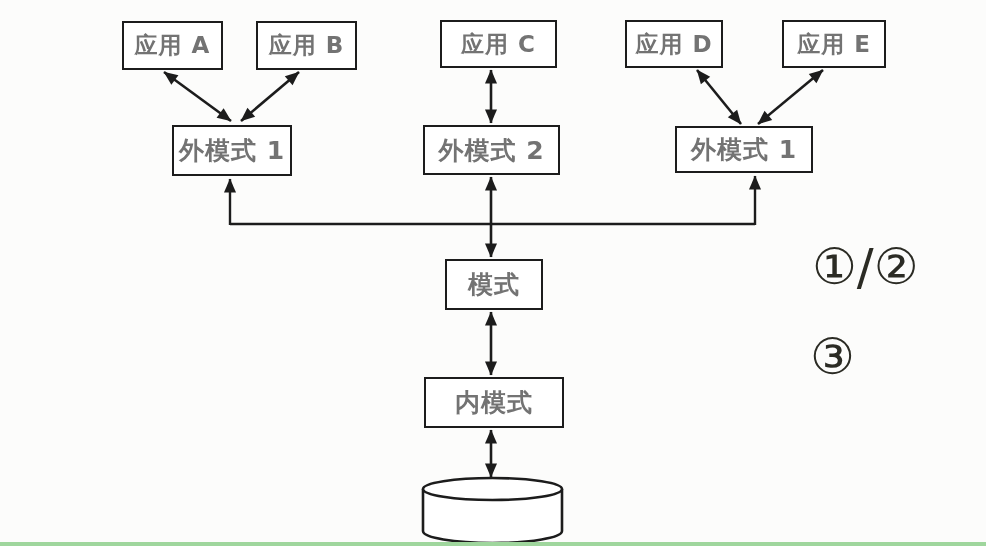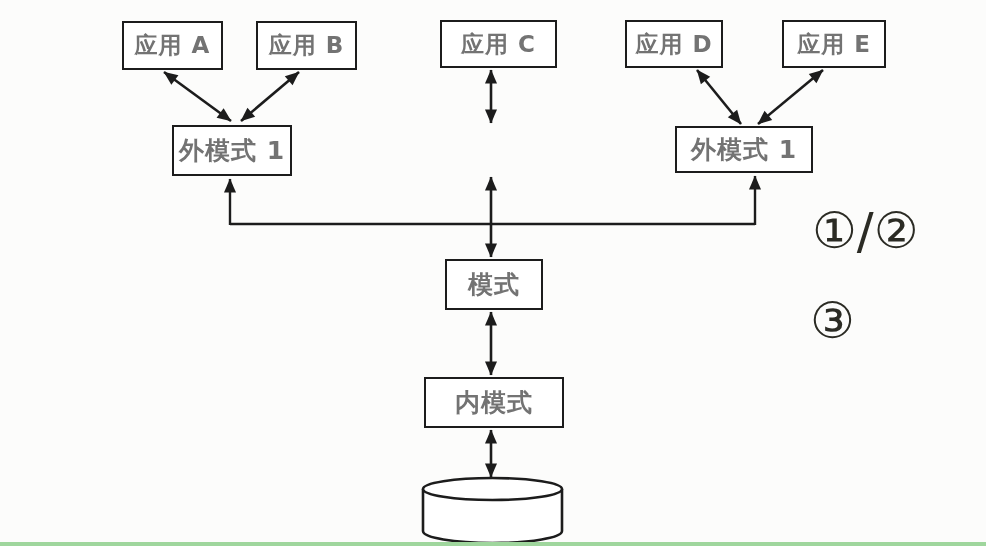--- a/index.html
+++ b/index.html
@@ -34,20 +34,21 @@
     text-align:center;
     letter-spacing:1px;
   }
   .annotation{
     position:absolute;
     z-index:2;
     color:#2b2b24;
     font-size:50px;
     line-height:1;
     font-weight:normal;
+    margin-top:36px;
   }
   .green-bar{
     position:absolute;
     left:0;width:986px;
     top:542px;height:4px;
     background:#9fd69d;
     z-index:4;
   }
   .below-bar{
     position:absolute;
@@ -87,20 +88,21 @@
     <ellipse cx="492.5" cy="489" rx="69.5" ry="11" fill="#ffffff" stroke="#1c1c1c" stroke-width="2.6"></ellipse>
   </svg>
 
   <div class="box app" style="left:122px;top:21px;width:101px;height:49px">应用 A</div>
   <div class="box app" style="left:256px;top:21px;width:101px;height:49px">应用 B</div>
   <div class="box app" style="left:440px;top:20px;width:117px;height:48px">应用 C</div>
   <div class="box app" style="left:625px;top:20px;width:98px;height:48px">应用 D</div>
   <div class="box app" style="left:782px;top:20px;width:104px;height:48px">应用 E</div>
 
   <div class="box schema" style="left:172px;top:125px;width:120px;height:51px">外模式 1</div>
+  <div class="box schema" style="left:423px;top:125px;width:137px;height:50px">外模式 2</div>
   <div class="box schema" style="left:675px;top:126px;width:138px;height:47px">外模式 1</div>
 
   <div class="box schema" style="left:445px;top:259px;width:98px;height:51px">模式</div>
 
   <div class="box schema" style="left:424px;top:377px;width:140px;height:51px">内模式</div>
 
 
   <div class="annotation" style="left:812px;top:206px">①/②</div>
   <div class="annotation" style="left:810px;top:296px">③</div>
 

